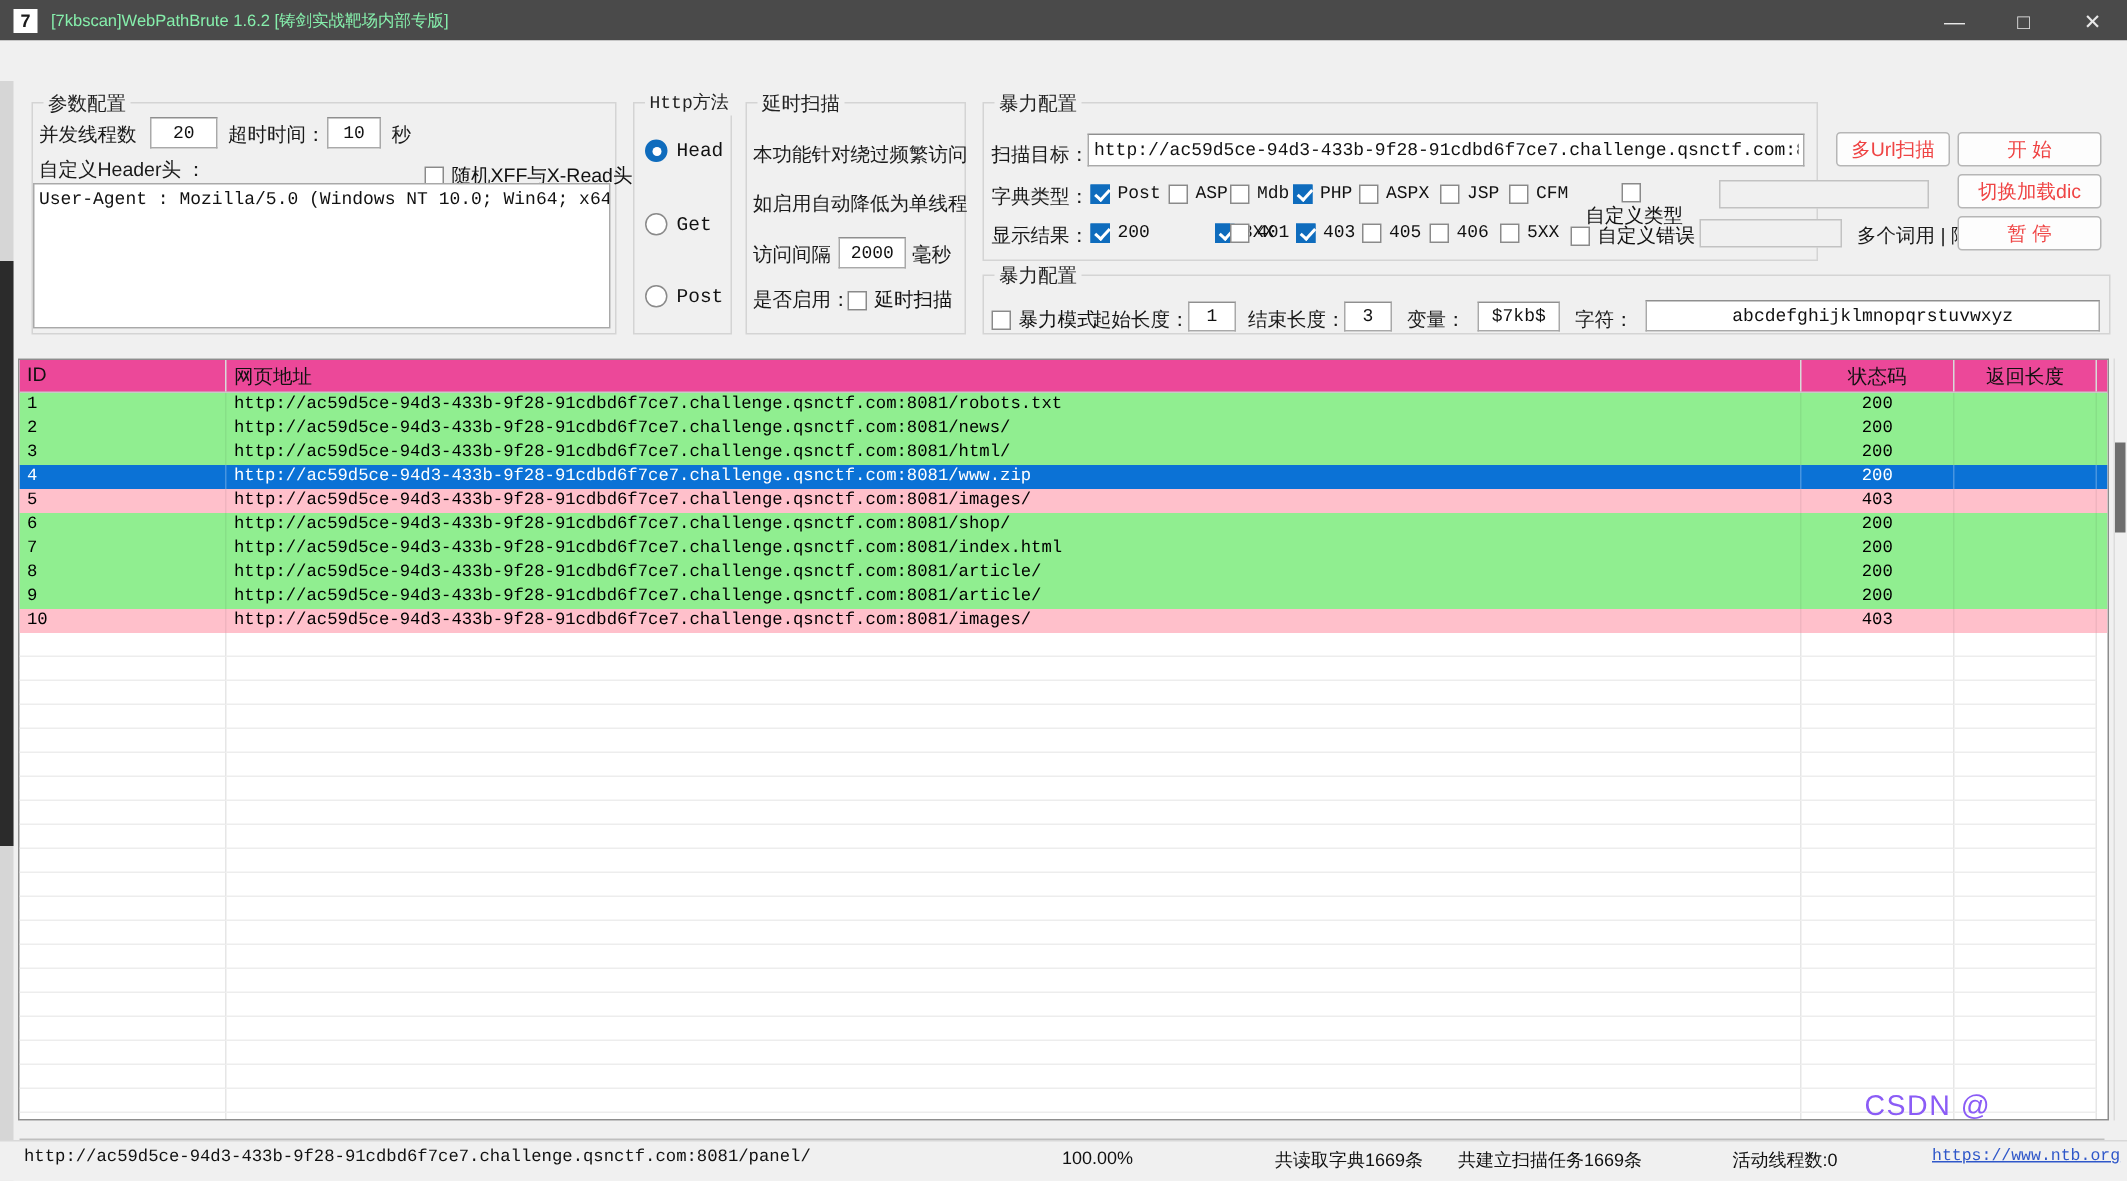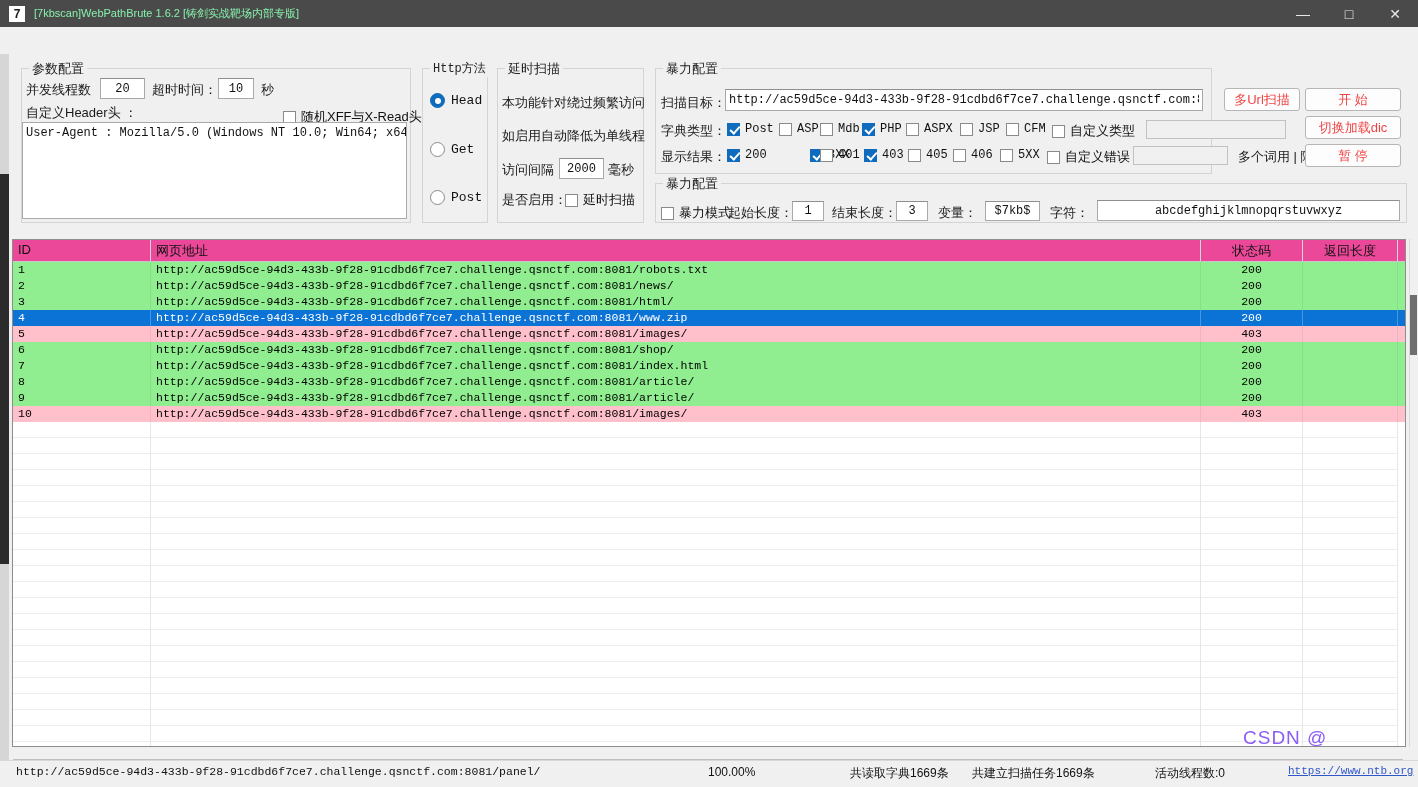--- a/index.html
+++ b/index.html
@@ -419,21 +419,21 @@
     <span class="ctext m">ASPX</span>
   </div>
   <div class="cb" style="left:960px; top:95px;">
     <span class="box"></span>
     <span class="ctext m">JSP</span>
   </div>
   <div class="cb" style="left:1006px; top:95px;">
     <span class="box"></span>
     <span class="ctext m">CFM</span>
   </div>
-  <div class="cb" style="left:1052px; top:95px;">
+  <div class="cb" style="left:1052px; top:95px;flex-direction:column;">
     <span class="box"></span>
     <span class="ctext">自定义类型</span>
   </div>
   <input class="tb dim" style="left: 1146px; top: 93px; width: 140px; height: 19px;" value="">
 
   <span class="lbl" style="left:661px; top:121px;">显示结果：</span>
   <div class="cb on" style="left:727px; top:121px;">
     <span class="box"></span>
     <span class="ctext m">200</span>
   </div>

